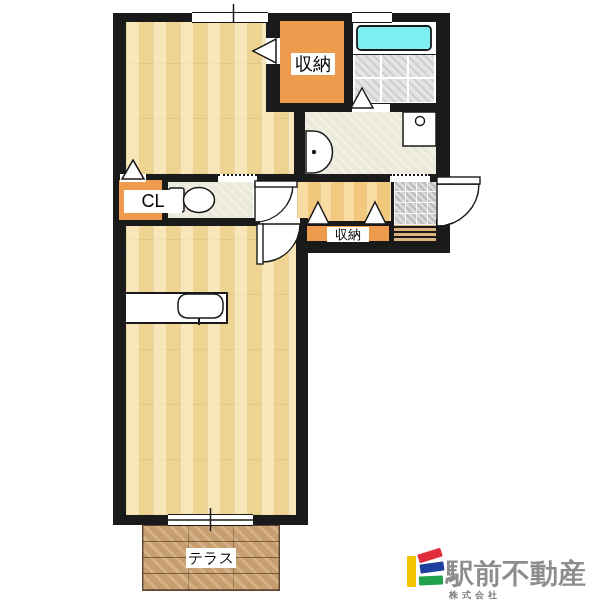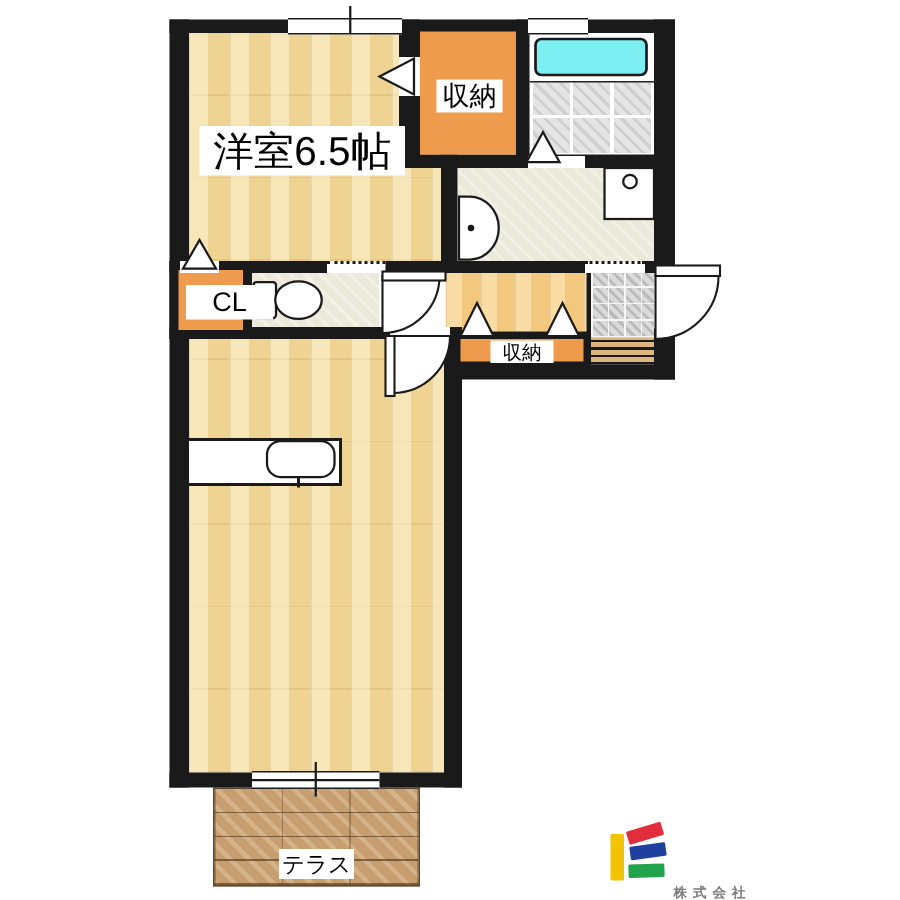--- a/index.html
+++ b/index.html
@@ -132,42 +132,40 @@
     <polygon points="253,51 276,39 276,63" fill="#fff" stroke="#1a1a1a" stroke-width="1.5"></polygon>
     <polygon points="362,88 373,108 351,108" fill="#fff" stroke="#1a1a1a" stroke-width="1.5"></polygon>
     <polygon points="318,202 329,224 307,224" fill="#fff" stroke="#1a1a1a" stroke-width="1.5"></polygon>
     <polygon points="375,202 386,224 364,224" fill="#fff" stroke="#1a1a1a" stroke-width="1.5"></polygon>
 
     <line x1="233.5" y1="4" x2="233.5" y2="22" stroke="#1a1a1a" stroke-width="1.5"></line>
     <line x1="168" y1="520" x2="253" y2="520" stroke="#1a1a1a" stroke-width="1.5"></line>
     <line x1="210.5" y1="508" x2="210.5" y2="531" stroke="#1a1a1a" stroke-width="1.5"></line>
   </svg>
 
-  <div class="lbl" style="left:133px;top:84px;width:137px;height:33px;font-size:27px;">
-      <span>洋室6.5帖</span>
-    </div>
 
 
   <div class="lbl" style="left:291px;top:53px;width:44px;height:22px;font-size:18px;">
       <span>収納</span>
     </div>
 
   <div class="lbl" style="left:124px;top:190px;width:58px;height:23px;font-size:18px;">
       <span>CL</span>
     </div>
 
   <div class="lbl" style="left:327px;top:227px;width:42px;height:15px;font-size:13px;">
       <span>収納</span>
     </div>
 
-  <div class="lbl" style="left:186px;top:566px;width:50px;height:20px;font-size:15px;">
+  <div class="lbl" style="left:186px;top:548px;width:50px;height:20px;font-size:15px;">
       <span>テラス</span>
     </div>
 
   <div class="abs" style="left:400px;top:540px;width:195px;height:55px;">
     <div class="bar" style="left:7px;top:16px;width:9px;height:31px;background:#f2c300;"></div>
     <div class="bar" style="left:18px;top:11px;width:24px;height:9px;background:#e22d3d;transform:rotate(-17deg);"></div>
     <div class="bar" style="left:20px;top:23px;width:24px;height:9px;background:#20409f;transform:rotate(-8deg);"></div>
     <div class="bar" style="left:19px;top:36px;width:24px;height:9px;background:#22a24b;transform:rotate(-2deg);"></div>
     <div class="brandsmall" style="left:49px;top:6px;margin-top:43px;"><span>株式会社</span></div>
+    <div class="brandmain" style="left:46px;top:15px;"><span>駅前不動産</span></div>
   </div>
 
 </div>
 
 </body></html>

